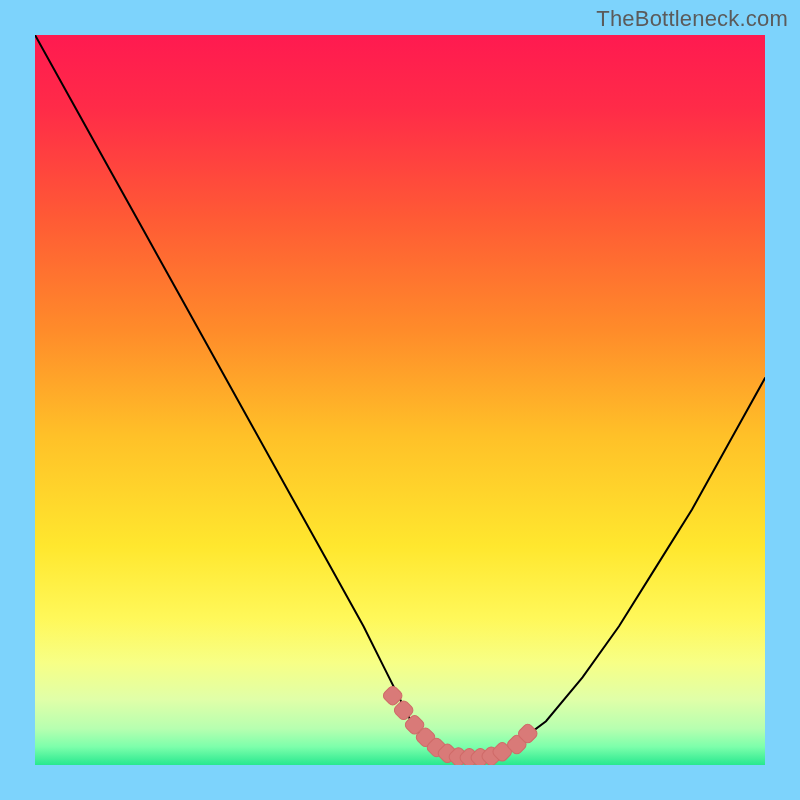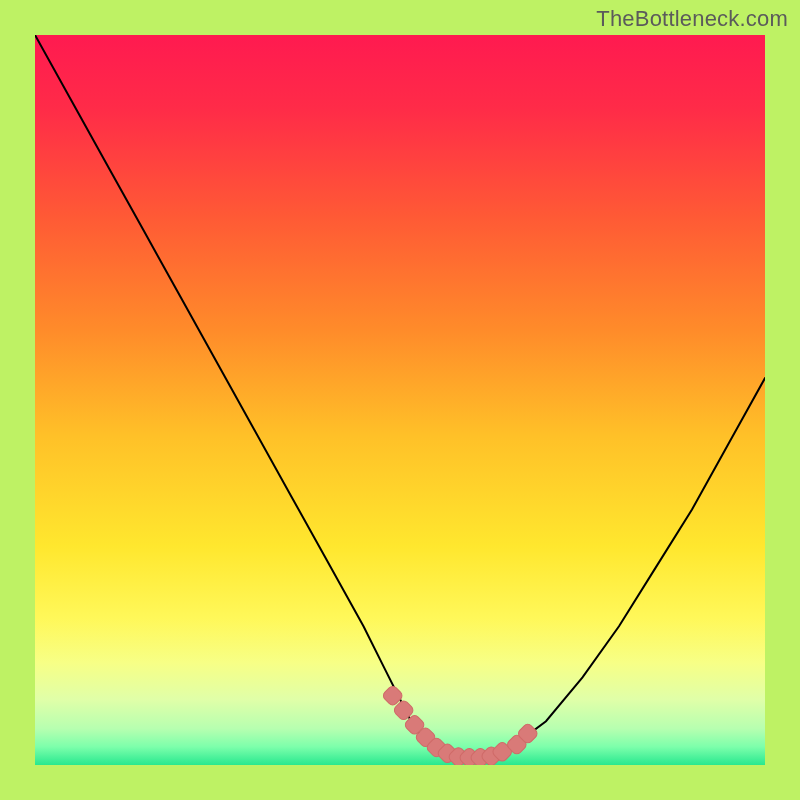--- a/index.html
+++ b/index.html
@@ -10,21 +10,21 @@
     background: #000;
     overflow: hidden;
     font-family: Arial, Helvetica, sans-serif;
   }
   .frame {
     position: absolute;
     left: 0;
     top: 0;
     width: 800px;
     height: 800px;
-    background: #bef264;
+    background: #7dd3fc;
   }
   .plot {
     position: absolute;
     left: 35px;
     top: 35px;
     width: 730px;
     height: 730px;
     overflow: hidden;
   }
   .gradient {

